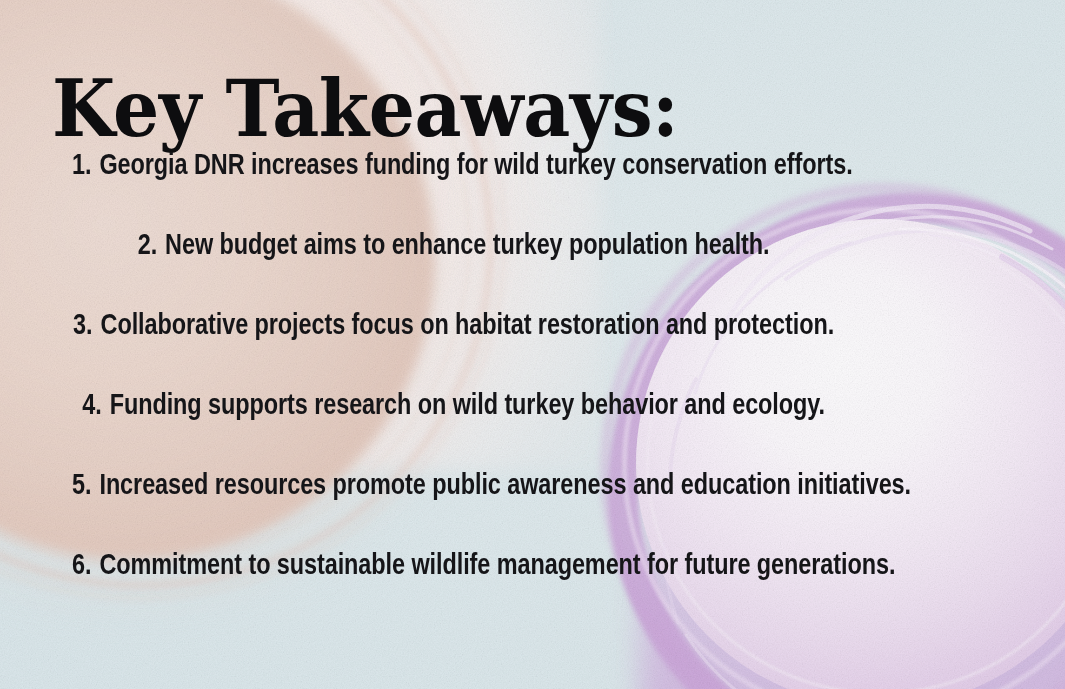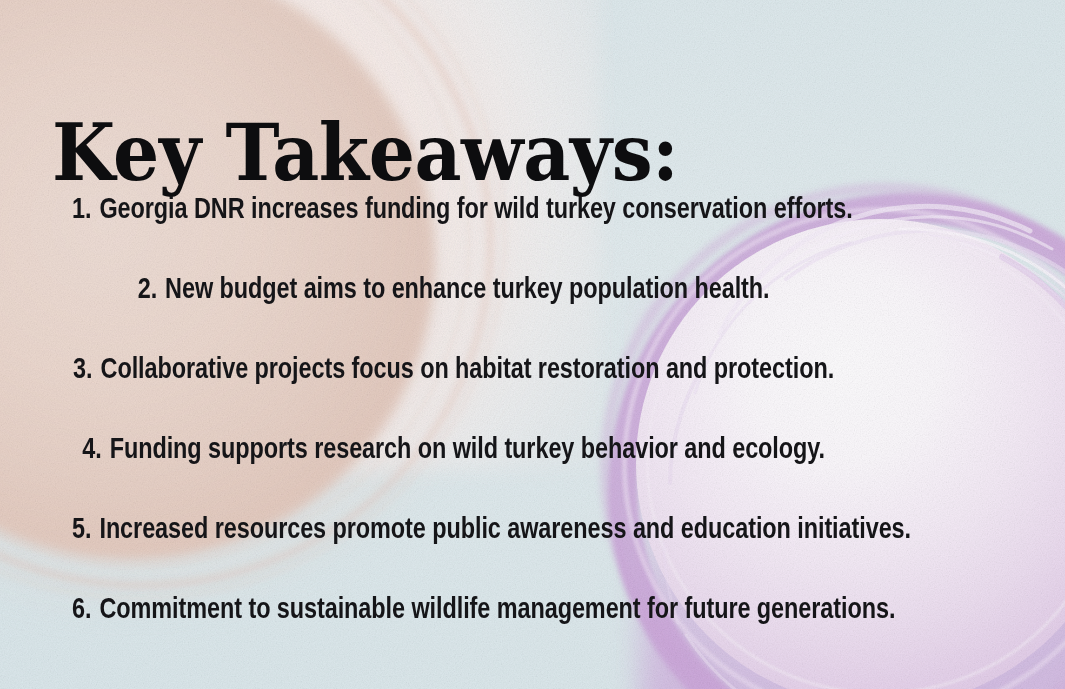--- a/index.html
+++ b/index.html
@@ -199,21 +199,20 @@
     inset: 0;
     pointer-events: none;
     opacity: 0.22;
     mix-blend-mode: screen;
   }
 
   
   .content {
     position: absolute;
     inset: 0;
-    margin-top: 44px;
   }
   .headline {
     position: absolute;
     left: 52px;
     top: 16px;
     font-family: "DejaVu Serif", "Liberation Serif", serif;
     font-weight: 700;
     font-size: 79px;
     line-height: 1.02;
     letter-spacing: -0.5px;

